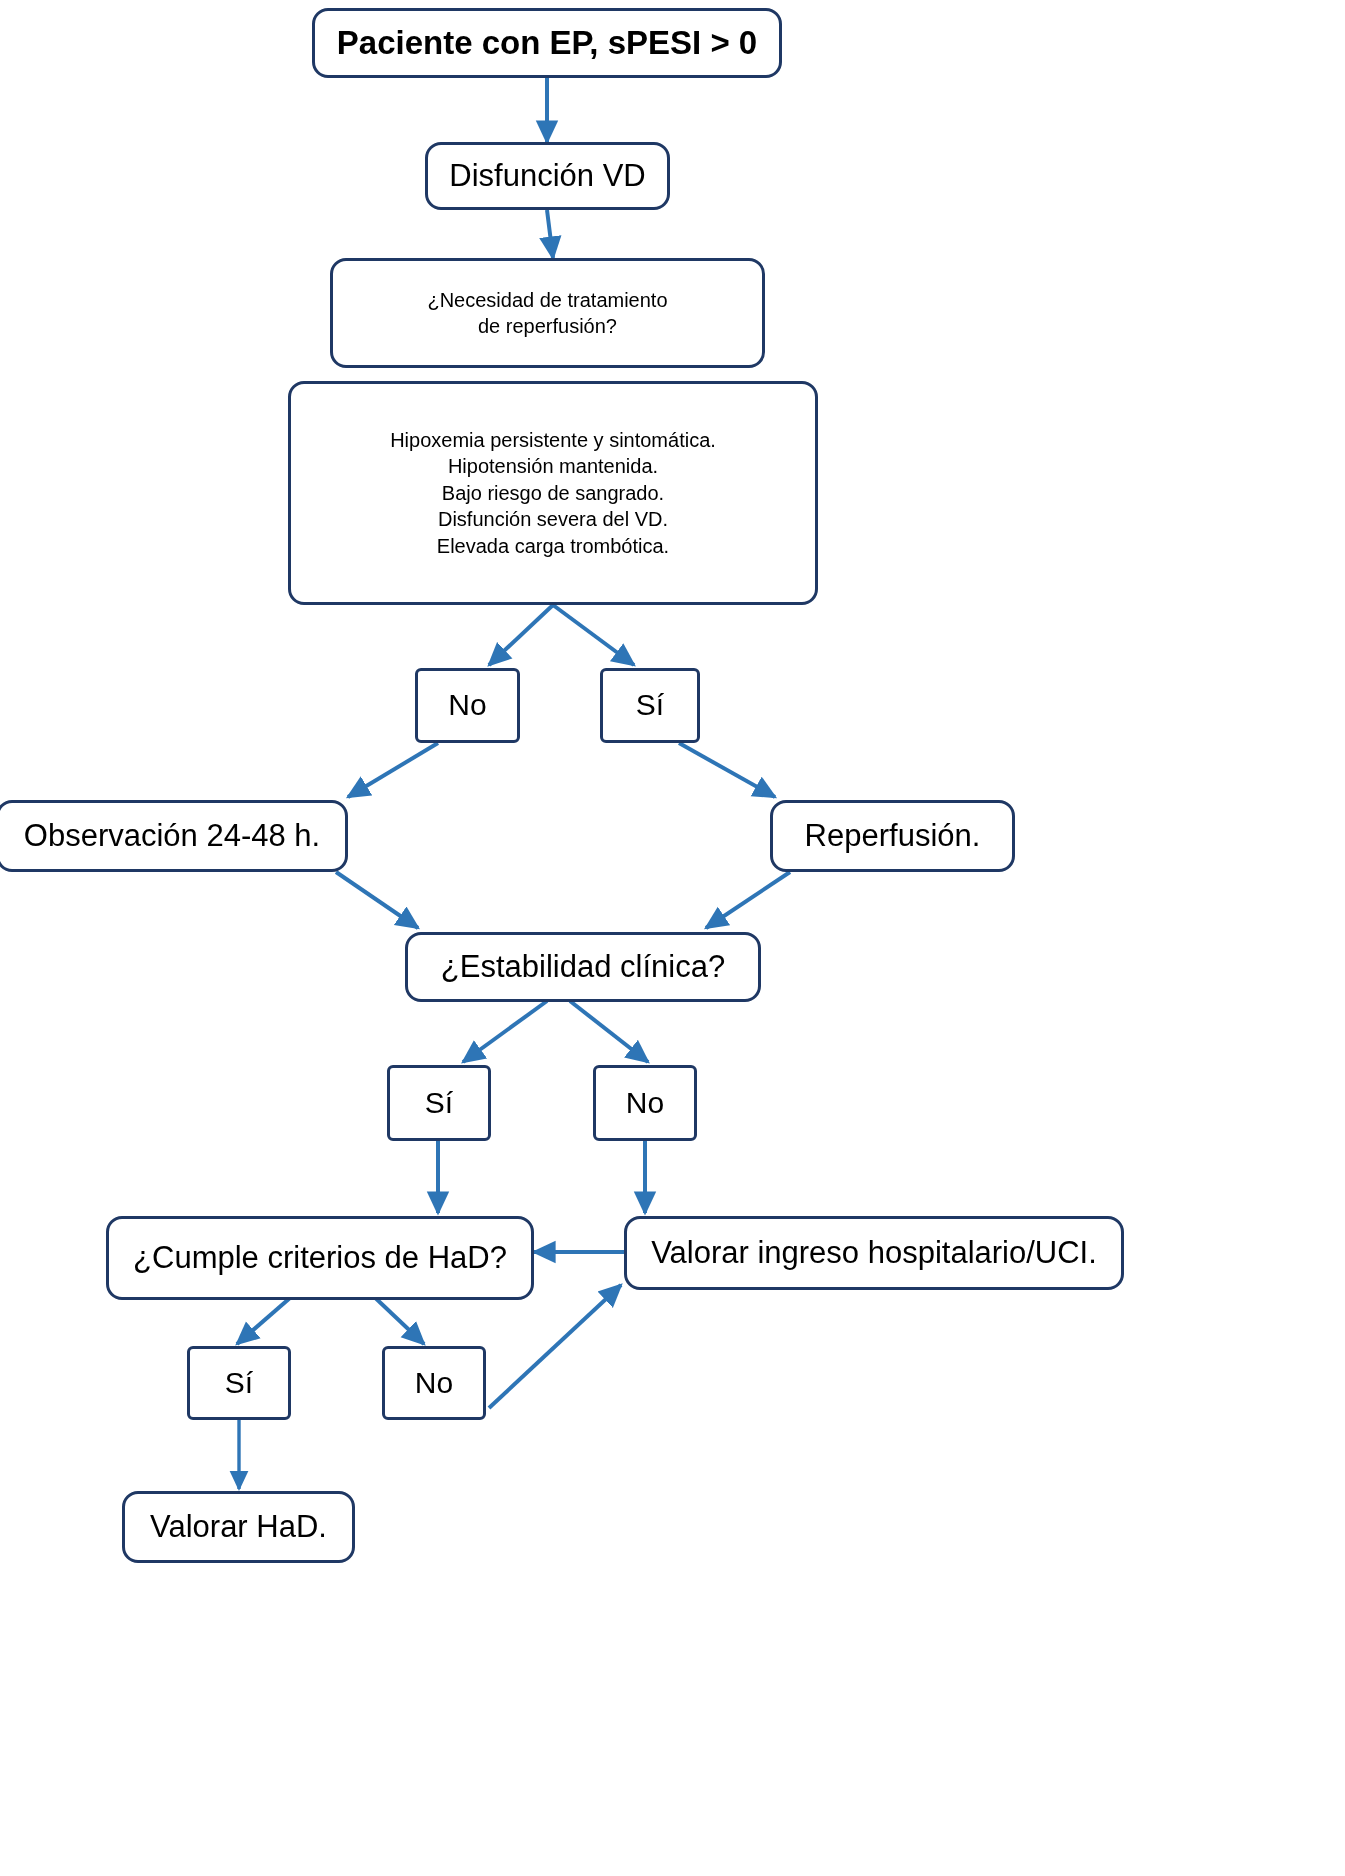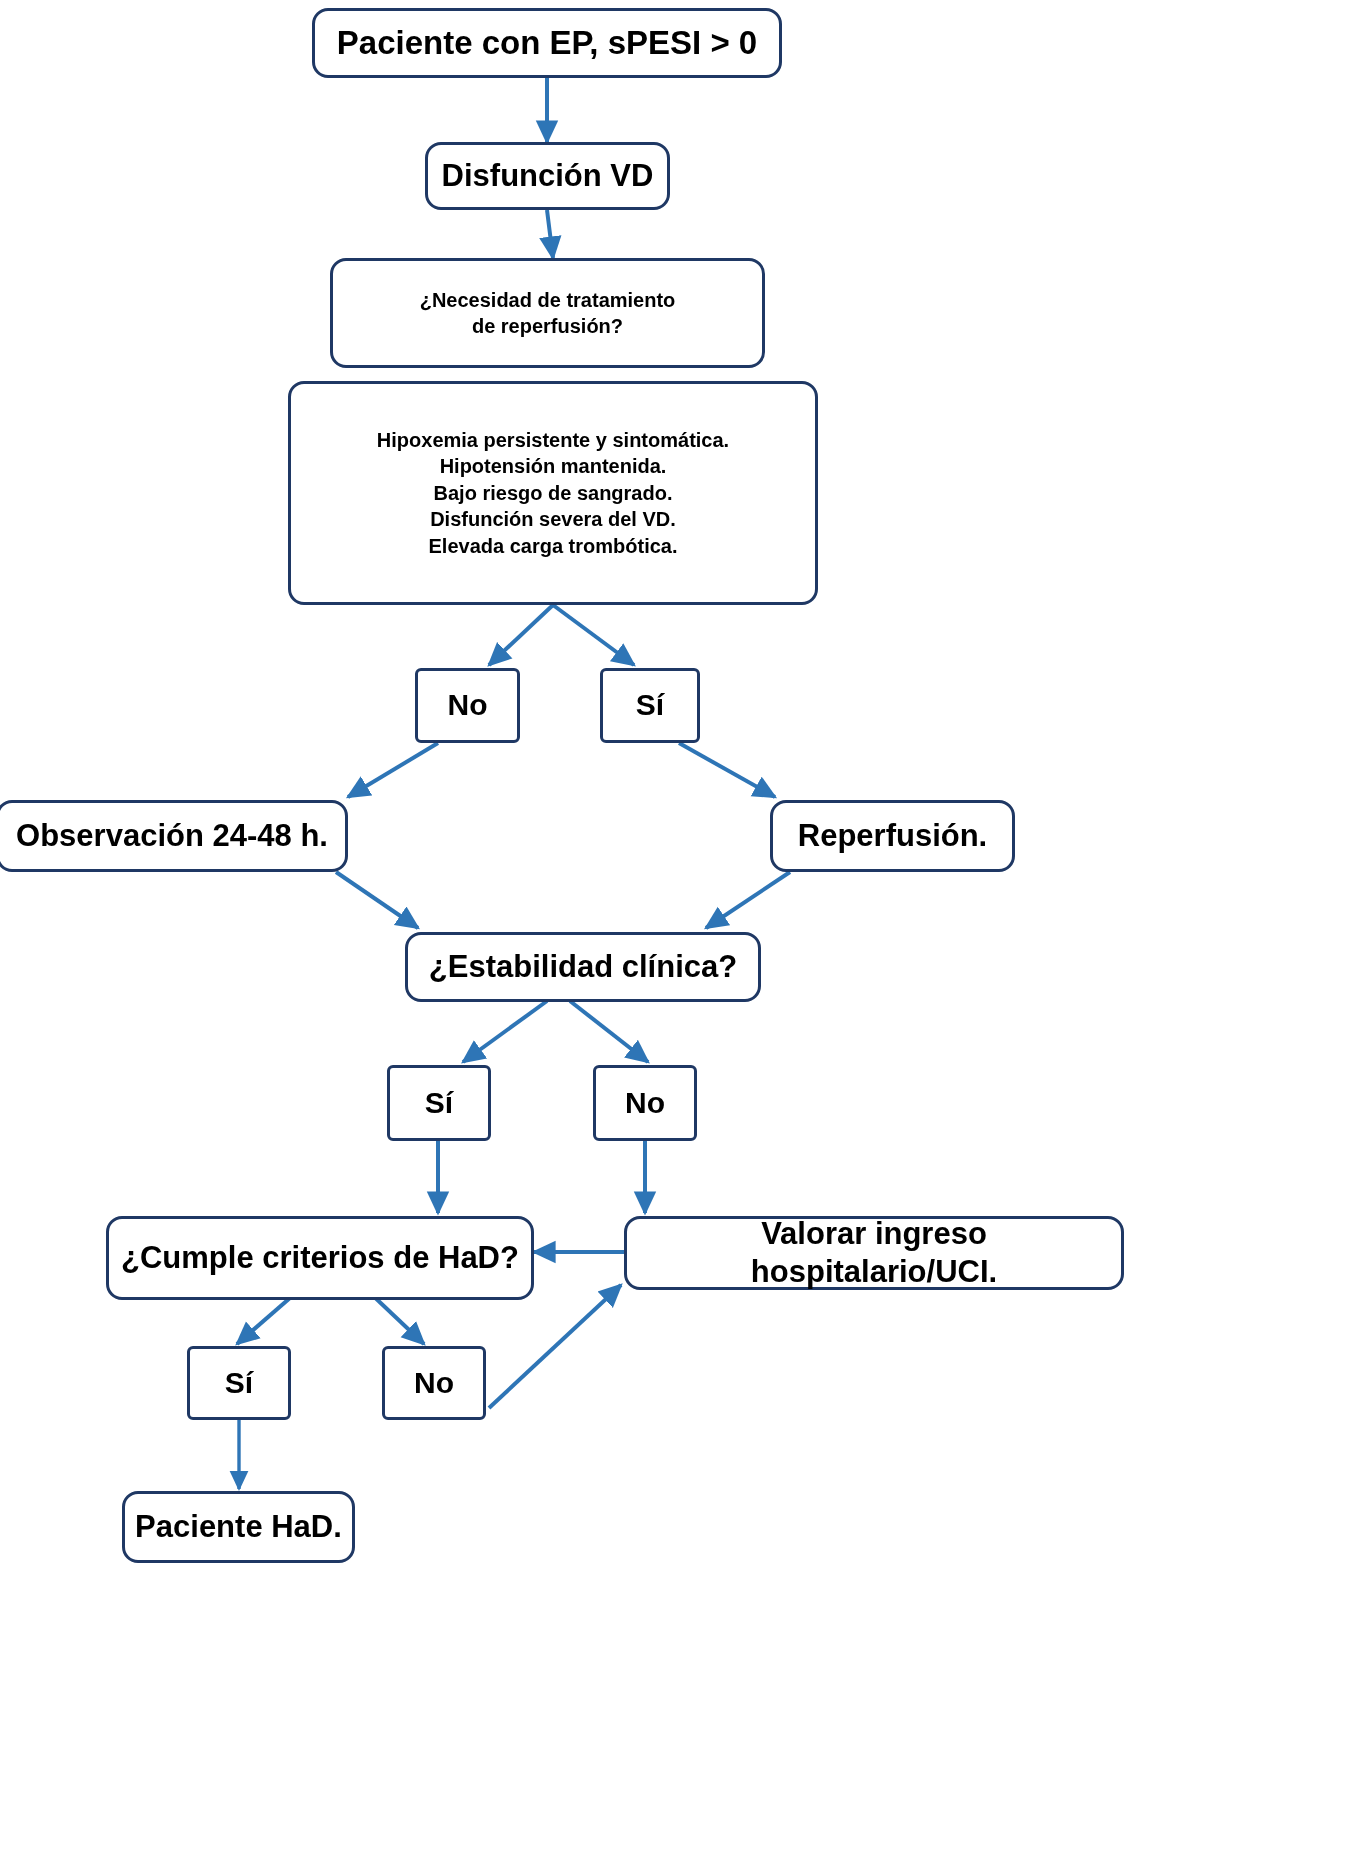--- a/index.html
+++ b/index.html
@@ -26,21 +26,20 @@
     border-radius: 16px;
     display: flex;
     align-items: center;
     justify-content: center;
     text-align: center;
     color: #000000;
     font-size: 31px;
     line-height: 1.22;
     padding: 2px 10px;
     z-index: 2;
-    font-weight: bold;
   }
   .node.bold {
     font-weight: bold;
     font-size: 33px;
   }
   .node.small {
     font-size: 30px;
     border-radius: 6px;
   }
   .node.multi {
@@ -134,15 +133,15 @@
   <div class="node small" style="left:593px; top:1065px; width:104px; height:76px;">No</div>
 
   <div class="node" style="left:106px; top:1216px; width:428px; height:84px;">¿Cumple criterios de HaD?</div>
 
   <div class="node" style="left:624px; top:1216px; width:500px; height:74px;">Valorar ingreso hospitalario/UCI.</div>
 
   <div class="node small" style="left:187px; top:1346px; width:104px; height:74px;">Sí</div>
 
   <div class="node small" style="left:382px; top:1346px; width:104px; height:74px;">No</div>
 
-  <div class="node" style="left:122px; top:1491px; width:233px; height:72px;">Paciente HaD.</div>
+  <div class="node" style="left:122px; top:1491px; width:233px; height:72px;">Valorar HaD.</div>
 
 </div>
 
 </body></html>

